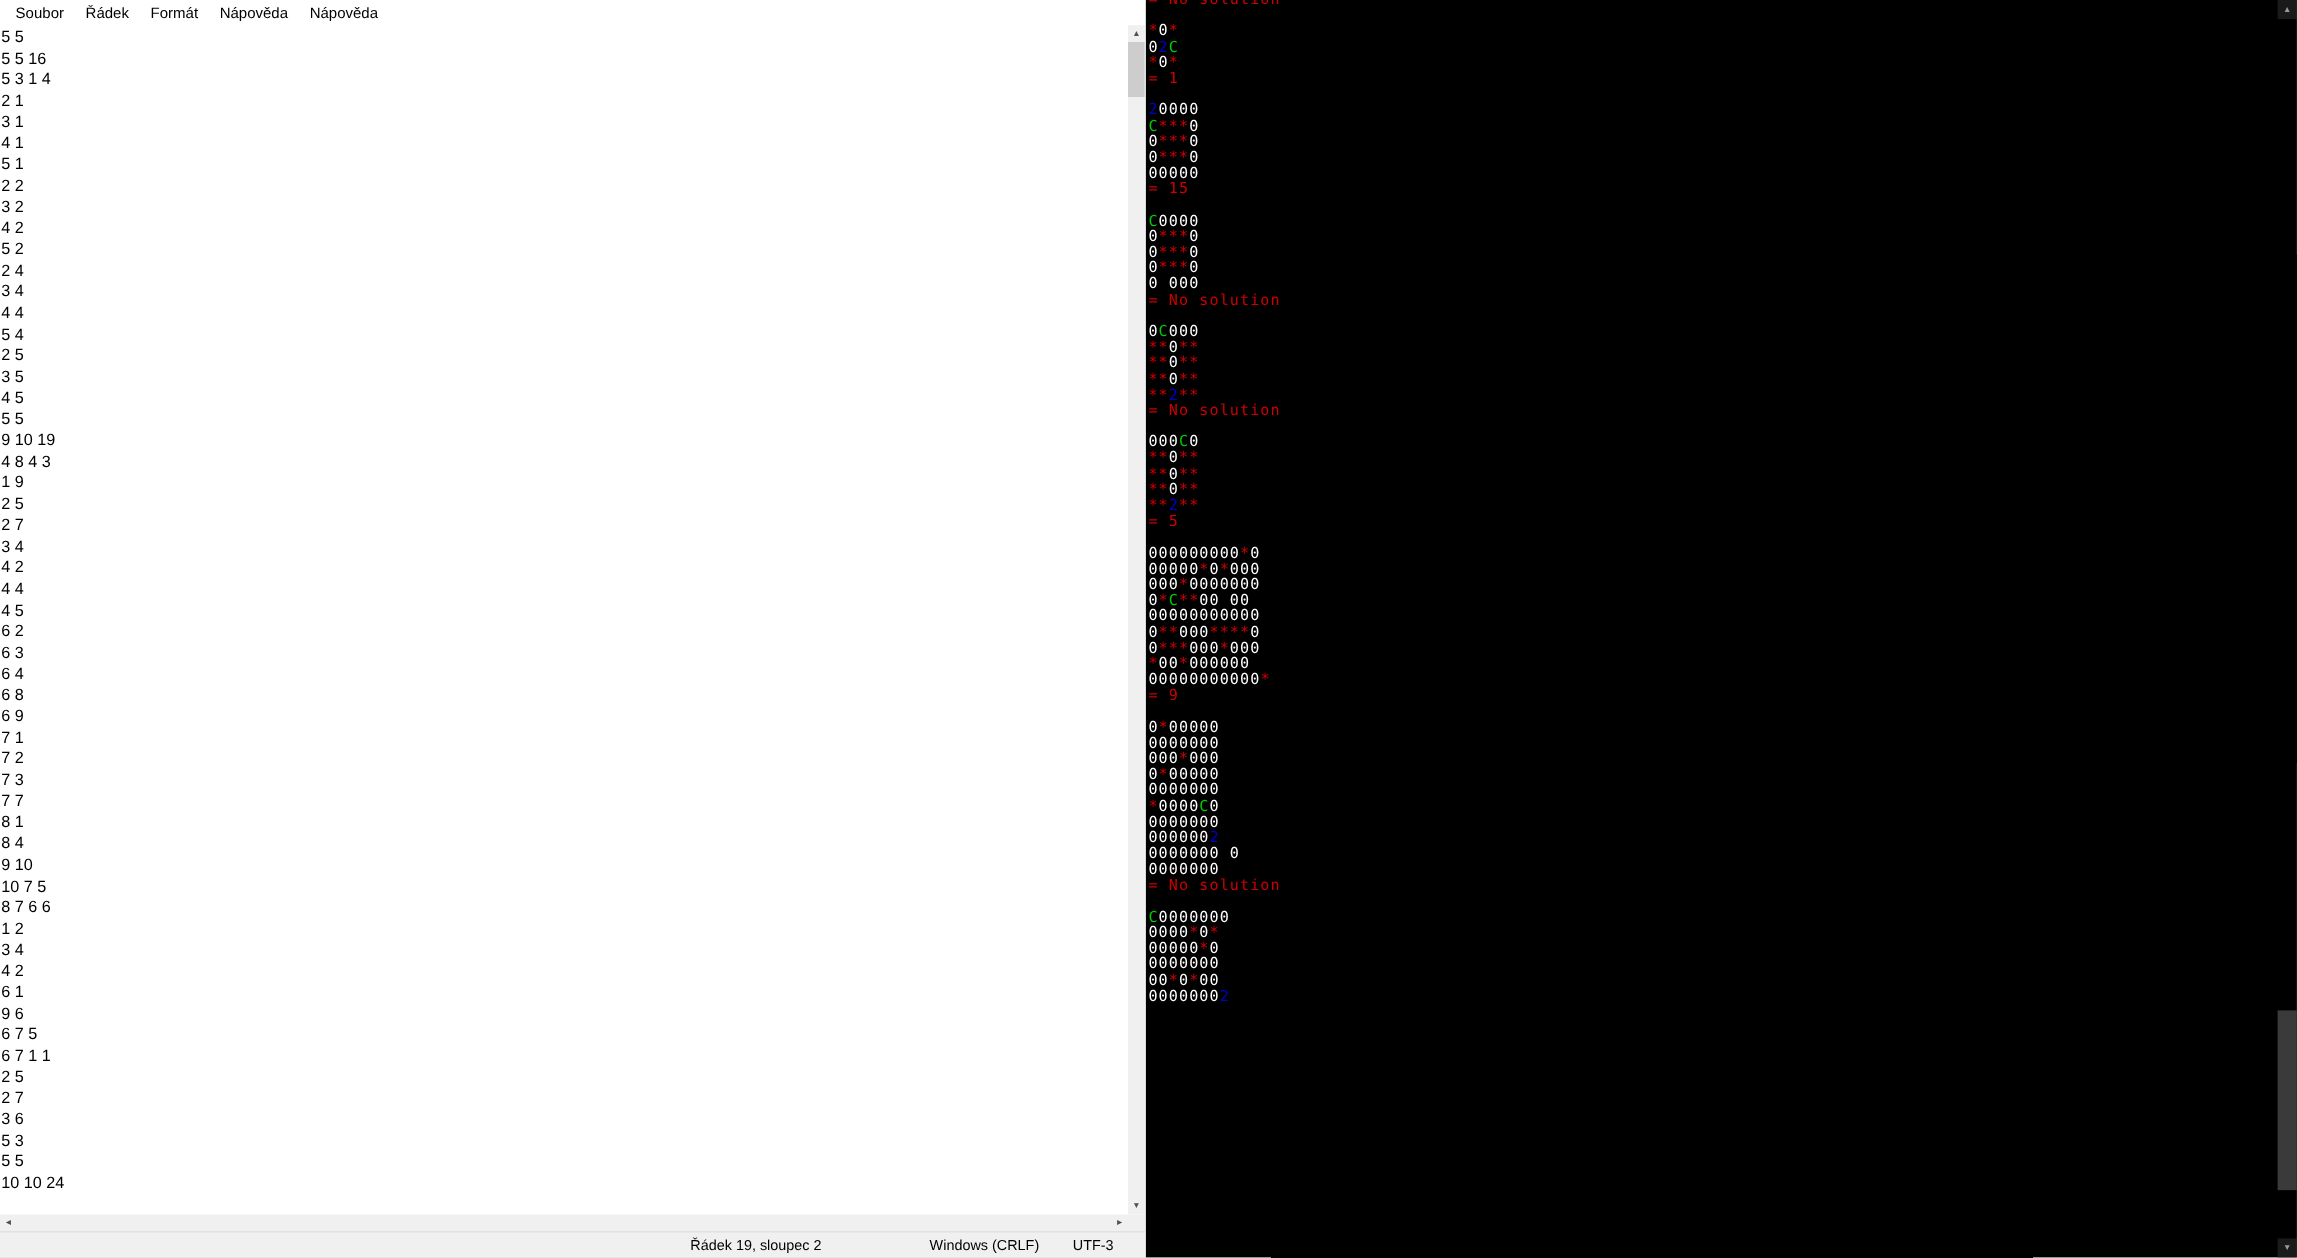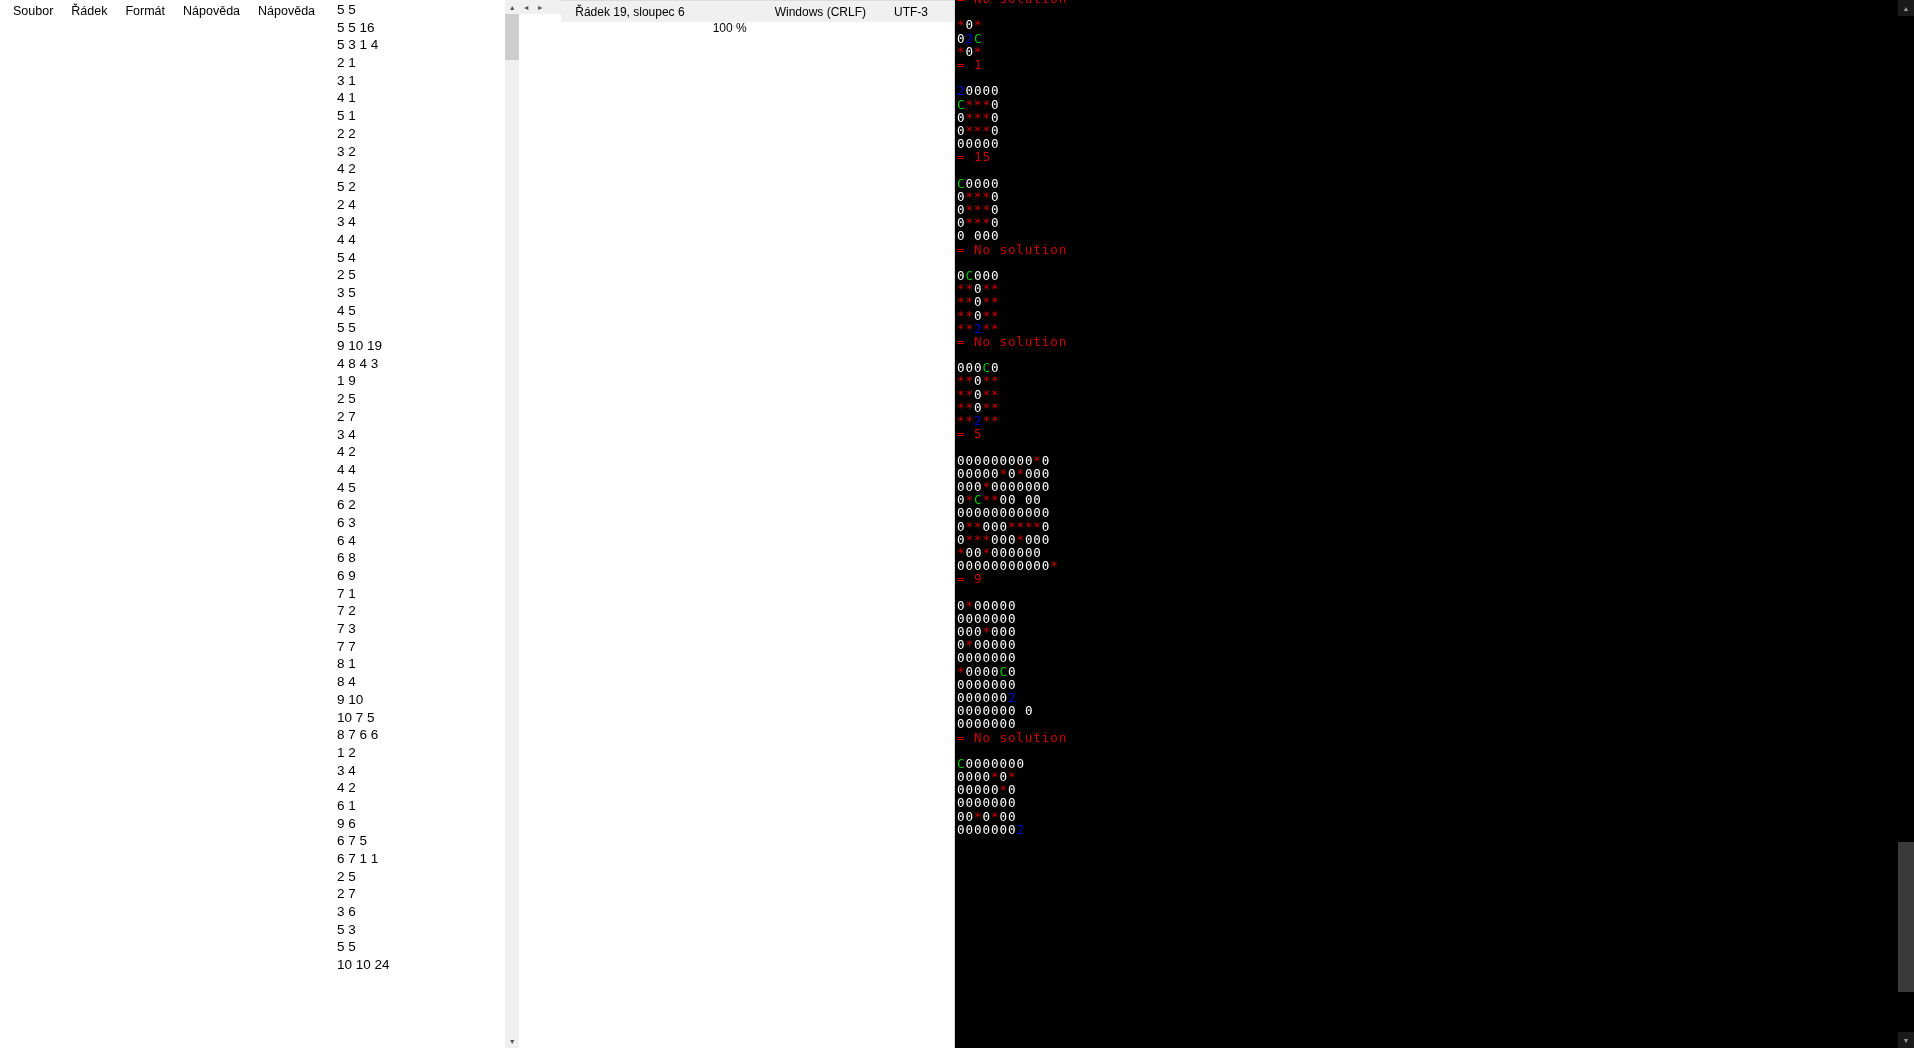--- a/index.html
+++ b/index.html
@@ -4,36 +4,36 @@
 <style>
   * { margin:0; padding:0; box-sizing:border-box; }
   html,body { width:1914px; height:1048px; overflow:hidden; background:#fff; }
   body { font-family:"Liberation Sans", sans-serif; }
 
   #app { position:relative; width:1914px; height:1048px; display:flex; }
 
   
   #notepad {
     position:relative; width:955px; height:1048px;
-    background:#ffffff; display:flex; 
+    background:#ffffff; display:flex; flex-direction:column;
     border-right:1px solid #d9d9d9;
   }
   #menubar {
     height:21px; flex:0 0 21px; background:#ffffff;
     display:flex; align-items:center; padding-left:4px; gap:0px;
   }
   .menu-item {
     font-family:"Liberation Sans", sans-serif; font-size:12.5px; color:#000;
     padding:2px 9px; white-space:nowrap; cursor:default;
   }
 
   #editor-wrap { flex:1 1 auto; position:relative; overflow:hidden; background:#fff; }
   #editor {
     position:absolute; top:0; left:0; right:14px; bottom:0;
-    padding:1px 0 0 13px; overflow:hidden;
+    padding:1px 0 0 1px; overflow:hidden;
     font-family:"Liberation Sans", sans-serif;
     font-size:13.5px; line-height:17.7px; color:#000;
     white-space:pre;
   }
   #editor .ln { height:17.7px; }
 
   
   #np-vscroll {
     position:absolute; top:0; right:0; width:14px; bottom:0;
     background:#f0f0f0; display:flex; flex-direction:column; align-items:center;
@@ -134,21 +134,21 @@
 
     <div id="np-hscroll-row">
       <div class="np-harrow">◄</div>
       <div id="np-htrack"></div>
       <div class="np-harrow">►</div>
       <div id="np-hcorner"></div>
     </div>
 
     <div id="statusbar">
       <div class="sb-spacer"></div>
-      <div class="sb-cell pos">Řádek 19, sloupec 6</div>
+      <div class="sb-cell pos">Řádek 19, sloupec 2</div>
       <div class="sb-cell zoom">100 %</div>
       <div class="sb-cell eol">Windows (CRLF)</div>
       <div class="sb-cell enc">UTF-3</div>
     </div>
   </div>
 
   <div id="console">
     <div id="console-text"><div class="row cr">= No solution</div><div class="row">&nbsp;</div><div class="row"><span class="cs">*</span><span class="c0">0</span><span class="cs">*</span></div><div class="row"><span class="c0">0</span><span class="cn">2</span><span class="cc">C</span></div><div class="row"><span class="cs">*</span><span class="c0">0</span><span class="cs">*</span></div><div class="row cr">= 1</div><div class="row">&nbsp;</div><div class="row"><span class="cn">2</span><span class="c0">0</span><span class="c0">0</span><span class="c0">0</span><span class="c0">0</span></div><div class="row"><span class="cc">C</span><span class="cs">*</span><span class="cs">*</span><span class="cs">*</span><span class="c0">0</span></div><div class="row"><span class="c0">0</span><span class="cs">*</span><span class="cs">*</span><span class="cs">*</span><span class="c0">0</span></div><div class="row"><span class="c0">0</span><span class="cs">*</span><span class="cs">*</span><span class="cs">*</span><span class="c0">0</span></div><div class="row"><span class="c0">0</span><span class="c0">0</span><span class="c0">0</span><span class="c0">0</span><span class="c0">0</span></div><div class="row cr">= 15</div><div class="row">&nbsp;</div><div class="row"><span class="cc">C</span><span class="c0">0</span><span class="c0">0</span><span class="c0">0</span><span class="c0">0</span></div><div class="row"><span class="c0">0</span><span class="cs">*</span><span class="cs">*</span><span class="cs">*</span><span class="c0">0</span></div><div class="row"><span class="c0">0</span><span class="cs">*</span><span class="cs">*</span><span class="cs">*</span><span class="c0">0</span></div><div class="row"><span class="c0">0</span><span class="cs">*</span><span class="cs">*</span><span class="cs">*</span><span class="c0">0</span></div><div class="row"><span class="c0">0</span><span class="blank"> </span><span class="c0">0</span><span class="c0">0</span><span class="c0">0</span></div><div class="row cr">= No solution</div><div class="row">&nbsp;</div><div class="row"><span class="c0">0</span><span class="cc">C</span><span class="c0">0</span><span class="c0">0</span><span class="c0">0</span></div><div class="row"><span class="cs">*</span><span class="cs">*</span><span class="c0">0</span><span class="cs">*</span><span class="cs">*</span></div><div class="row"><span class="cs">*</span><span class="cs">*</span><span class="c0">0</span><span class="cs">*</span><span class="cs">*</span></div><div class="row"><span class="cs">*</span><span class="cs">*</span><span class="c0">0</span><span class="cs">*</span><span class="cs">*</span></div><div class="row"><span class="cs">*</span><span class="cs">*</span><span class="cn">2</span><span class="cs">*</span><span class="cs">*</span></div><div class="row cr">= No solution</div><div class="row">&nbsp;</div><div class="row"><span class="c0">0</span><span class="c0">0</span><span class="c0">0</span><span class="cc">C</span><span class="c0">0</span></div><div class="row"><span class="cs">*</span><span class="cs">*</span><span class="c0">0</span><span class="cs">*</span><span class="cs">*</span></div><div class="row"><span class="cs">*</span><span class="cs">*</span><span class="c0">0</span><span class="cs">*</span><span class="cs">*</span></div><div class="row"><span class="cs">*</span><span class="cs">*</span><span class="c0">0</span><span class="cs">*</span><span class="cs">*</span></div><div class="row"><span class="cs">*</span><span class="cs">*</span><span class="cn">2</span><span class="cs">*</span><span class="cs">*</span></div><div class="row cr">= 5</div><div class="row">&nbsp;</div><div class="row"><span class="c0">0</span><span class="c0">0</span><span class="c0">0</span><span class="c0">0</span><span class="c0">0</span><span class="c0">0</span><span class="c0">0</span><span class="c0">0</span><span class="c0">0</span><span class="cs">*</span><span class="c0">0</span></div><div class="row"><span class="c0">0</span><span class="c0">0</span><span class="c0">0</span><span class="c0">0</span><span class="c0">0</span><span class="cs">*</span><span class="c0">0</span><span class="cs">*</span><span class="c0">0</span><span class="c0">0</span><span class="c0">0</span></div><div class="row"><span class="c0">0</span><span class="c0">0</span><span class="c0">0</span><span class="cs">*</span><span class="c0">0</span><span class="c0">0</span><span class="c0">0</span><span class="c0">0</span><span class="c0">0</span><span class="c0">0</span><span class="c0">0</span></div><div class="row"><span class="c0">0</span><span class="cs">*</span><span class="cc">C</span><span class="cs">*</span><span class="cs">*</span><span class="c0">0</span><span class="c0">0</span><span class="blank"> </span><span class="c0">0</span><span class="c0">0</span></div><div class="row"><span class="c0">0</span><span class="c0">0</span><span class="c0">0</span><span class="c0">0</span><span class="c0">0</span><span class="c0">0</span><span class="c0">0</span><span class="c0">0</span><span class="c0">0</span><span class="c0">0</span><span class="c0">0</span></div><div class="row"><span class="c0">0</span><span class="cs">*</span><span class="cs">*</span><span class="c0">0</span><span class="c0">0</span><span class="c0">0</span><span class="cs">*</span><span class="cs">*</span><span class="cs">*</span><span class="cs">*</span><span class="c0">0</span></div><div class="row"><span class="c0">0</span><span class="cs">*</span><span class="cs">*</span><span class="cs">*</span><span class="c0">0</span><span class="c0">0</span><span class="c0">0</span><span class="cs">*</span><span class="c0">0</span><span class="c0">0</span><span class="c0">0</span></div><div class="row"><span class="cs">*</span><span class="c0">0</span><span class="c0">0</span><span class="cs">*</span><span class="c0">0</span><span class="c0">0</span><span class="c0">0</span><span class="c0">0</span><span class="c0">0</span><span class="c0">0</span></div><div class="row"><span class="c0">0</span><span class="c0">0</span><span class="c0">0</span><span class="c0">0</span><span class="c0">0</span><span class="c0">0</span><span class="c0">0</span><span class="c0">0</span><span class="c0">0</span><span class="c0">0</span><span class="c0">0</span><span class="cs">*</span></div><div class="row cr">= 9</div><div class="row">&nbsp;</div><div class="row"><span class="c0">0</span><span class="cs">*</span><span class="c0">0</span><span class="c0">0</span><span class="c0">0</span><span class="c0">0</span><span class="c0">0</span></div><div class="row"><span class="c0">0</span><span class="c0">0</span><span class="c0">0</span><span class="c0">0</span><span class="c0">0</span><span class="c0">0</span><span class="c0">0</span></div><div class="row"><span class="c0">0</span><span class="c0">0</span><span class="c0">0</span><span class="cs">*</span><span class="c0">0</span><span class="c0">0</span><span class="c0">0</span></div><div class="row"><span class="c0">0</span><span class="cs">*</span><span class="c0">0</span><span class="c0">0</span><span class="c0">0</span><span class="c0">0</span><span class="c0">0</span></div><div class="row"><span class="c0">0</span><span class="c0">0</span><span class="c0">0</span><span class="c0">0</span><span class="c0">0</span><span class="c0">0</span><span class="c0">0</span></div><div class="row"><span class="cs">*</span><span class="c0">0</span><span class="c0">0</span><span class="c0">0</span><span class="c0">0</span><span class="cc">C</span><span class="c0">0</span></div><div class="row"><span class="c0">0</span><span class="c0">0</span><span class="c0">0</span><span class="c0">0</span><span class="c0">0</span><span class="c0">0</span><span class="c0">0</span></div><div class="row"><span class="c0">0</span><span class="c0">0</span><span class="c0">0</span><span class="c0">0</span><span class="c0">0</span><span class="c0">0</span><span class="cn">2</span></div><div class="row"><span class="c0">0</span><span class="c0">0</span><span class="c0">0</span><span class="c0">0</span><span class="c0">0</span><span class="c0">0</span><span class="c0">0</span><span class="blank"> </span><span class="c0">0</span></div><div class="row"><span class="c0">0</span><span class="c0">0</span><span class="c0">0</span><span class="c0">0</span><span class="c0">0</span><span class="c0">0</span><span class="c0">0</span></div><div class="row cr">= No solution</div><div class="row">&nbsp;</div><div class="row"><span class="cc">C</span><span class="c0">0</span><span class="c0">0</span><span class="c0">0</span><span class="c0">0</span><span class="c0">0</span><span class="c0">0</span><span class="c0">0</span></div><div class="row"><span class="c0">0</span><span class="c0">0</span><span class="c0">0</span><span class="c0">0</span><span class="cs">*</span><span class="c0">0</span><span class="cs">*</span></div><div class="row"><span class="c0">0</span><span class="c0">0</span><span class="c0">0</span><span class="c0">0</span><span class="c0">0</span><span class="cs">*</span><span class="c0">0</span></div><div class="row"><span class="c0">0</span><span class="c0">0</span><span class="c0">0</span><span class="c0">0</span><span class="c0">0</span><span class="c0">0</span><span class="c0">0</span></div><div class="row"><span class="c0">0</span><span class="c0">0</span><span class="cs">*</span><span class="c0">0</span><span class="cs">*</span><span class="c0">0</span><span class="c0">0</span></div><div class="row"><span class="c0">0</span><span class="c0">0</span><span class="c0">0</span><span class="c0">0</span><span class="c0">0</span><span class="c0">0</span><span class="c0">0</span><span class="cn">2</span></div></div>
 
     <div id="cs-scroll">

